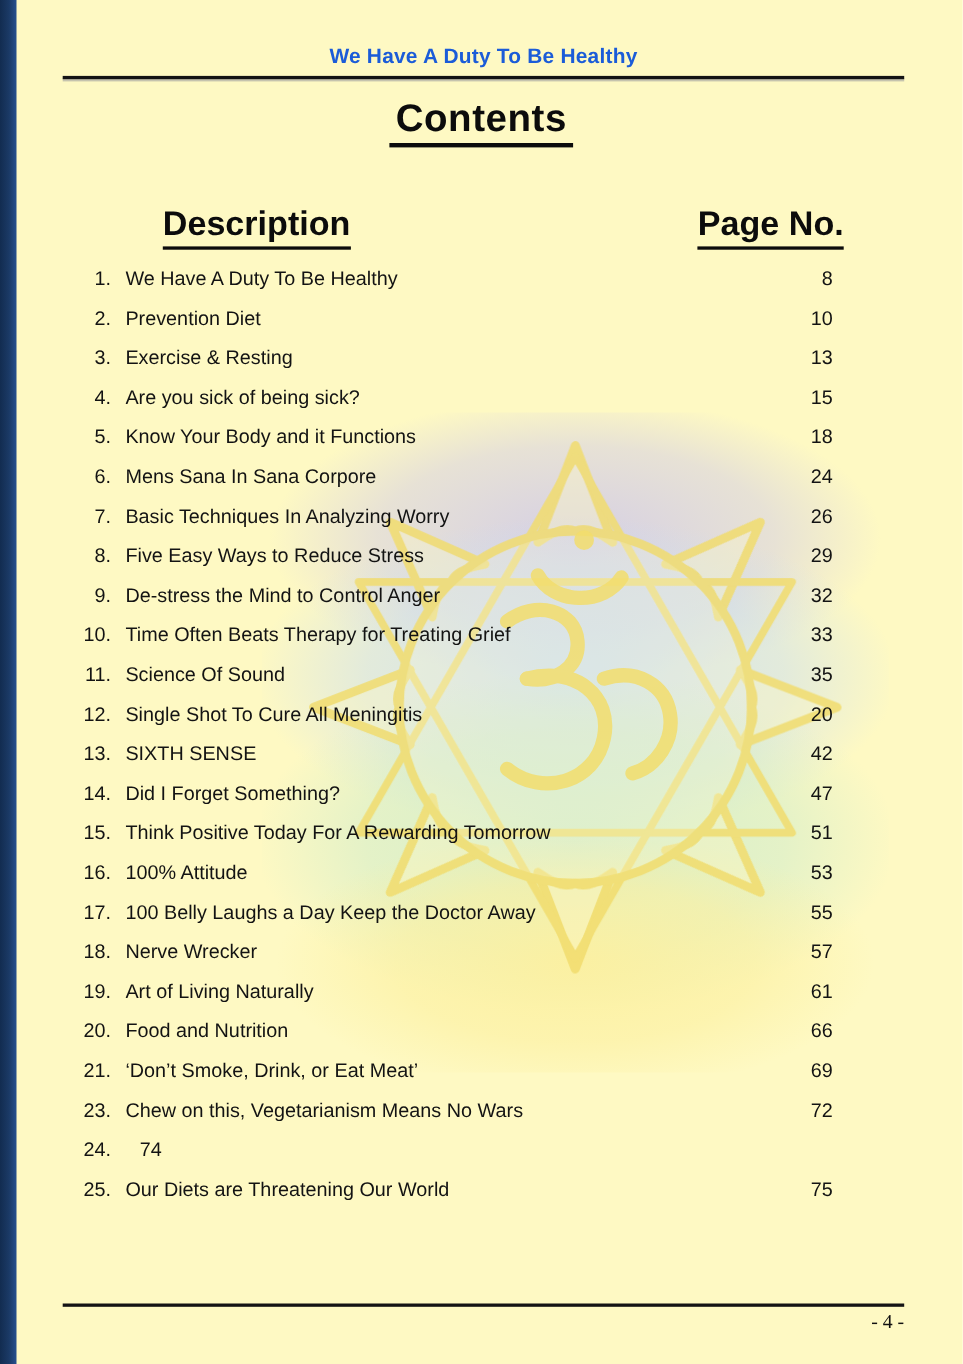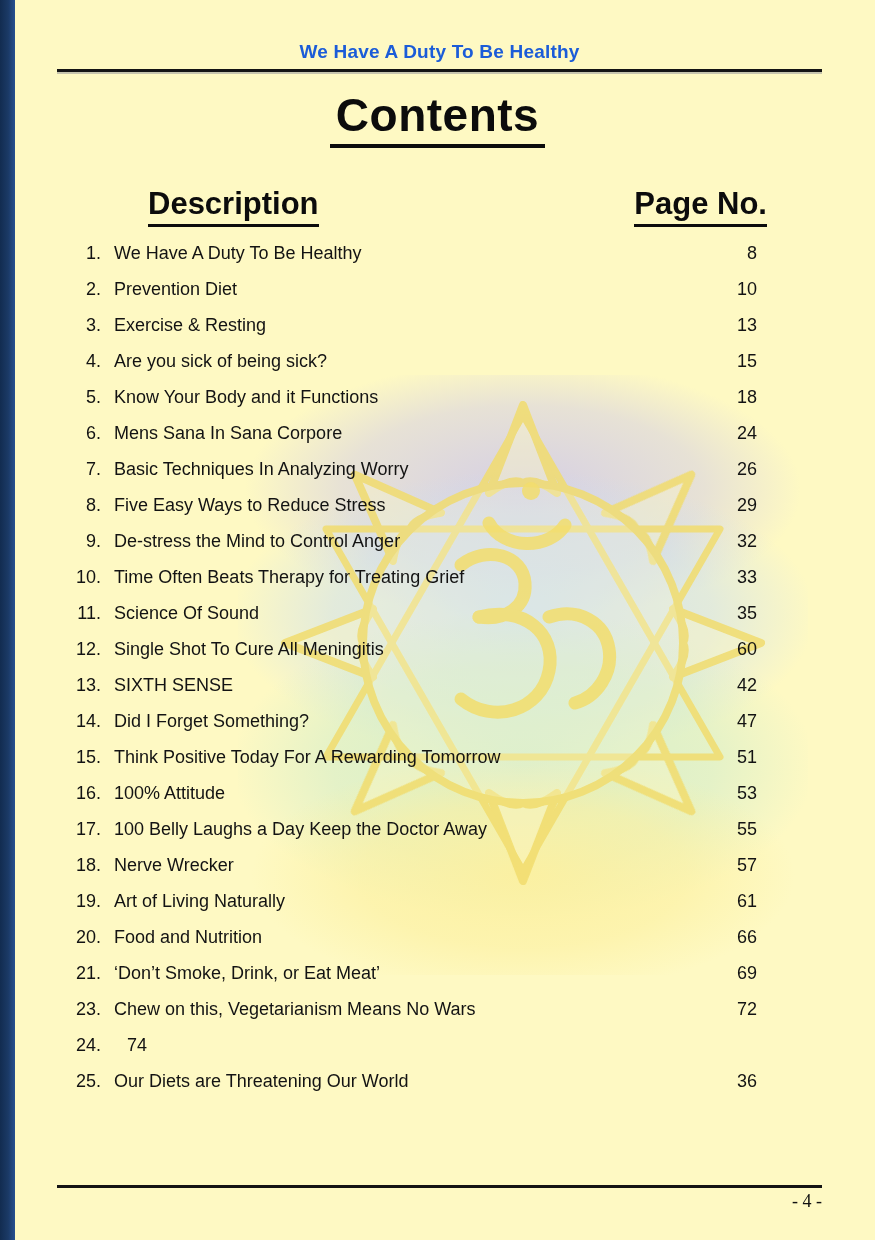--- a/index.html
+++ b/index.html
@@ -8,21 +8,21 @@
 
   .left-bar{position:absolute;left:0;top:0;width:15px;height:1240px;
     background:linear-gradient(90deg,#122c50 0%,#1b3a66 55%,#27508f 100%);}
 
   .running-header{position:absolute;top:41px;left:57px;width:765px;text-align:center;
     font-size:19px;font-weight:bold;color:#1b5cd8;letter-spacing:.2px;}
   .header-rule{position:absolute;top:69px;left:57px;width:765px;height:3px;background:#141414;
     box-shadow:0 2px 0 rgba(160,160,160,.6);}
 
   .page-title-wrap{position:absolute;top:88px;left:0;width:875px;text-align:center;}
-  .page-title-wrap span{display:inline-block;font-size:46px;font-weight:bold;color:#0c0c0c;
+  .page-title-wrap span{display:inline-block;font-size:35px;font-weight:bold;color:#0c0c0c;
     border-bottom:4px solid #0c0c0c;padding:0 6px 2px;letter-spacing:.5px;}
 
   .cols{position:absolute;top:186px;left:148px;right:108px;display:flex;
     justify-content:space-between;font-size:31px;font-weight:bold;color:#0c0c0c;}
   .cols span{border-bottom:3px solid #0c0c0c;padding-bottom:2px;}
 
   .toc{position:absolute;top:235px;left:57px;right:118px;z-index:2;}
   .toc-row{display:flex;align-items:center;height:36px;font-size:18px;color:#131313;}
   .toc-row .num{flex:none;width:44px;text-align:right;}
   .toc-row .ttl{flex:1;margin-left:13px;white-space:nowrap;overflow:hidden;}
@@ -169,21 +169,21 @@
 
   <div class="toc-row">
     <span class="num">11.</span>
     <span class="ttl">Science Of Sound</span>
     <span class="pg">35</span>
   </div>
 
   <div class="toc-row">
     <span class="num">12.</span>
     <span class="ttl">Single Shot To Cure All Meningitis</span>
-    <span class="pg">60</span>
+    <span class="pg">20</span>
   </div>
 
   <div class="toc-row">
     <span class="num">13.</span>
     <span class="ttl">SIXTH SENSE</span>
     <span class="pg">42</span>
   </div>
 
   <div class="toc-row">
     <span class="num">14.</span>
@@ -241,19 +241,19 @@
   </div>
 
   <div class="toc-row">
     <span class="num">24.</span>
     <span class="pg">74</span>
   </div>
 
   <div class="toc-row">
     <span class="num">25.</span>
     <span class="ttl">Our Diets are Threatening Our World</span>
-    <span class="pg">36</span>
+    <span class="pg">75</span>
   </div>
 </div>
 
   <div class="footer-rule"></div>
   <div class="page-num">- 4 -</div>
 </div>
 
 </body></html>

